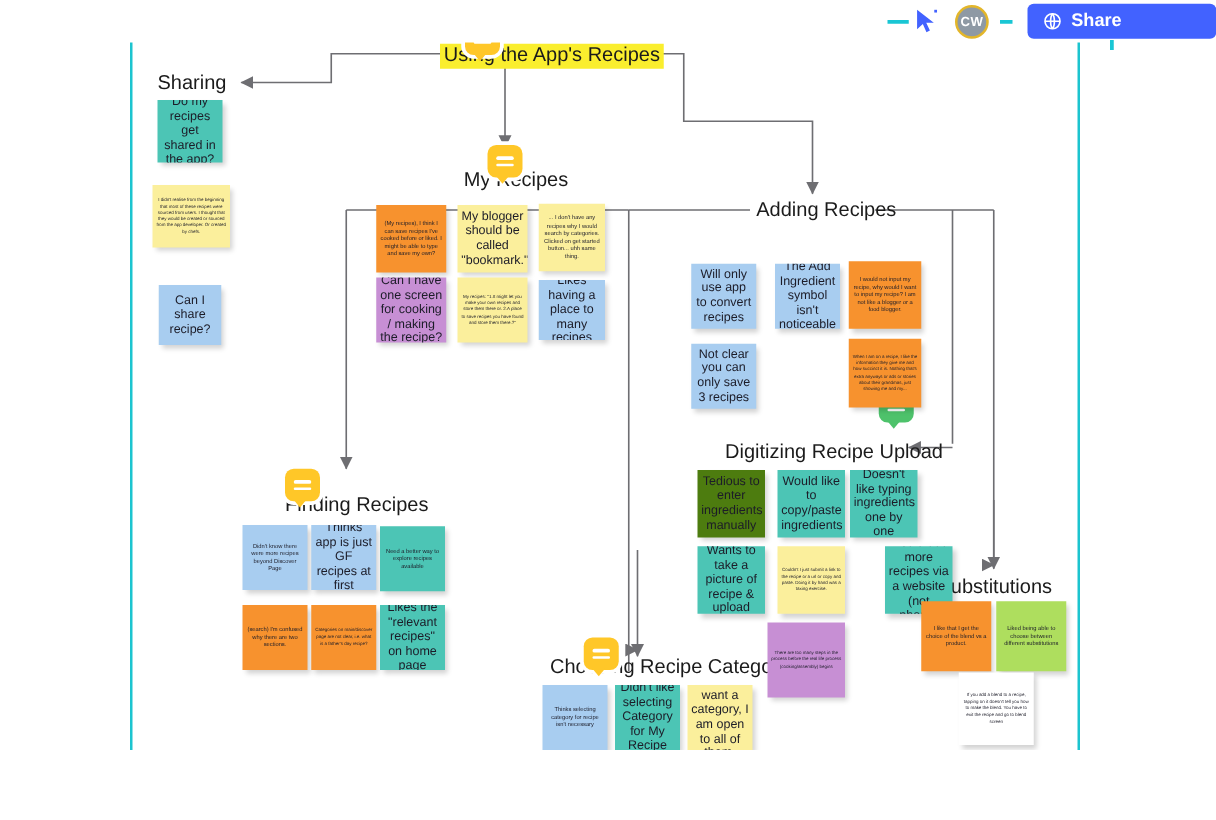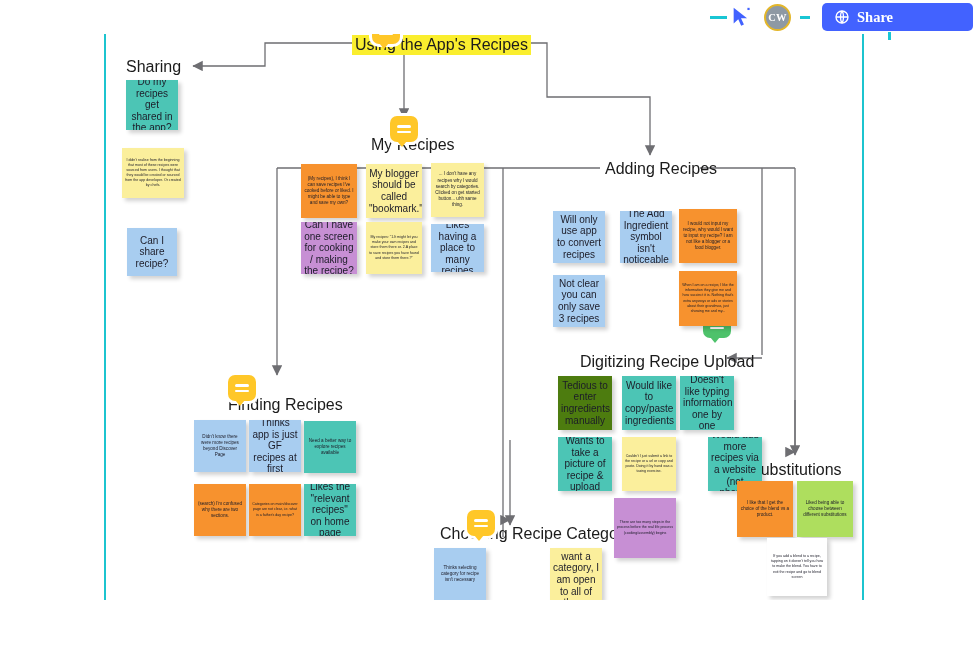--- a/index.html
+++ b/index.html
@@ -7,21 +7,21 @@
     width: 973px; height: 656px;
     font-family: "Liberation Sans", sans-serif;
     background: #ffffff;
     overflow: hidden;
   }
   #app { position: relative; width: 973px; height: 656px; background: #fff; }
 
   
   .topbar {
     position: absolute; left: 0; top: 0; width: 973px; height: 34px;
-    background: #ffffff; z-index: 60; font-family: Liberation Serif, serif;
+    background: #ffffff; z-index: 60;
   }
   .cursor-icon { position: absolute; left: 730px; top: 6px; width: 22px; height: 22px; }
   .avatar {
     position: absolute; left: 764px; top: 4px;
     width: 27px; height: 27px; border-radius: 50%;
     background: #8e99a4; border: 2.5px solid #e3b62a;
     color: #fff; font-size: 10.5px; font-weight: bold;
     display: flex; align-items: center; justify-content: center;
     letter-spacing: .3px;
   }
@@ -232,21 +232,21 @@
       <span>When I am on a recipe, I like the information they give me and how succinct it is. Nothing that's extra anyways or ads or stories about their grandmas, just showing me and my...</span>
     </div>
 
   <div class="note sm" style="left:558px; top:376px; width:54px; height:54px; background:#4d7c0f;">
       <span>Tedious to enter ingredients manually</span>
     </div>
   <div class="note sm" style="left:622px; top:376px; width:54px; height:54px; background:#4cc5b5;">
       <span>Would like to copy/paste ingredients</span>
     </div>
   <div class="note sm" style="left:680px; top:376px; width:54px; height:54px; background:#4cc5b5;">
-      <span>Doesn't like typing information one by one</span>
+      <span>Doesn't like typing ingredients one by one</span>
     </div>
   <div class="note sm" style="left:558px; top:437px; width:54px; height:54px; background:#4cc5b5;">
       <span>Wants to take a picture of recipe &amp; upload</span>
     </div>
   <div class="note xxs" style="left:622px; top:437px; width:54px; height:54px; background:#fbef9c;">
       <span>Couldn't I just submit a link to the recipe or a url or copy and paste. Doing it by hand was a taxing exercise.</span>
     </div>
   <div class="note sm" style="left:708px; top:437px; width:54px; height:54px; background:#4cc5b5;">
       <span>Would add more recipes via a website (not phone)</span>
     </div>
@@ -269,20 +269,23 @@
   <div class="note xxs" style="left:249px; top:484px; width:52px; height:52px; background:#f7922e;">
       <span>Categories on main/discover page are not clear, i.e. what is a father's day recipe?</span>
     </div>
   <div class="note sm" style="left:304px; top:484px; width:52px; height:52px; background:#4cc5b5;">
       <span>Likes the "relevant recipes" on home page</span>
     </div>
 
   <div class="note xs" style="left:434px; top:548px; width:52px; height:52px; background:#a8cdf0;">
       <span>Thinks selecting category for recipe isn't necessary</span>
     </div>
+  <div class="note sm" style="left:492px; top:548px; width:52px; height:52px; background:#4cc5b5;">
+      <span>Didn't like selecting Category for My Recipe</span>
+    </div>
   <div class="note sm" style="left:550px; top:548px; width:52px; height:52px; background:#fbef9c;">
       <span>I don't want a category, I am open to all of them.</span>
     </div>
 
   <div class="note xs" style="left:737px; top:481px; width:56px; height:56px; background:#f7922e;">
       <span>I like that I get the choice of the blend vs a product.</span>
     </div>
   <div class="note xs" style="left:797px; top:481px; width:56px; height:56px; background:#aede5e;">
       <span>Liked being able to choose between different substitutions</span>
     </div>

